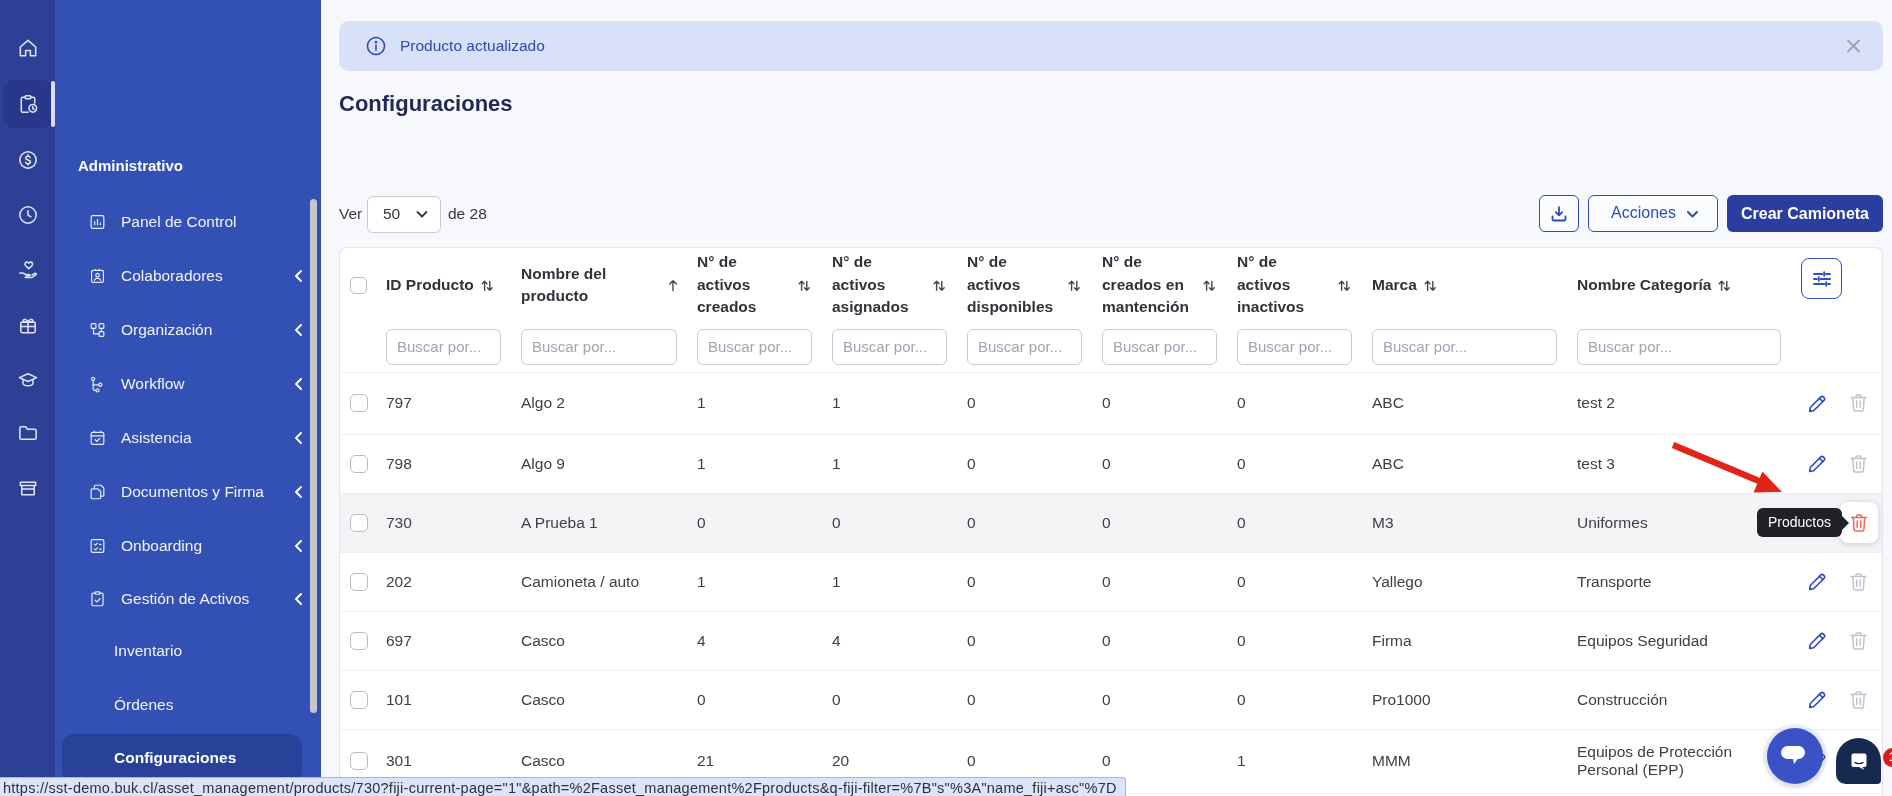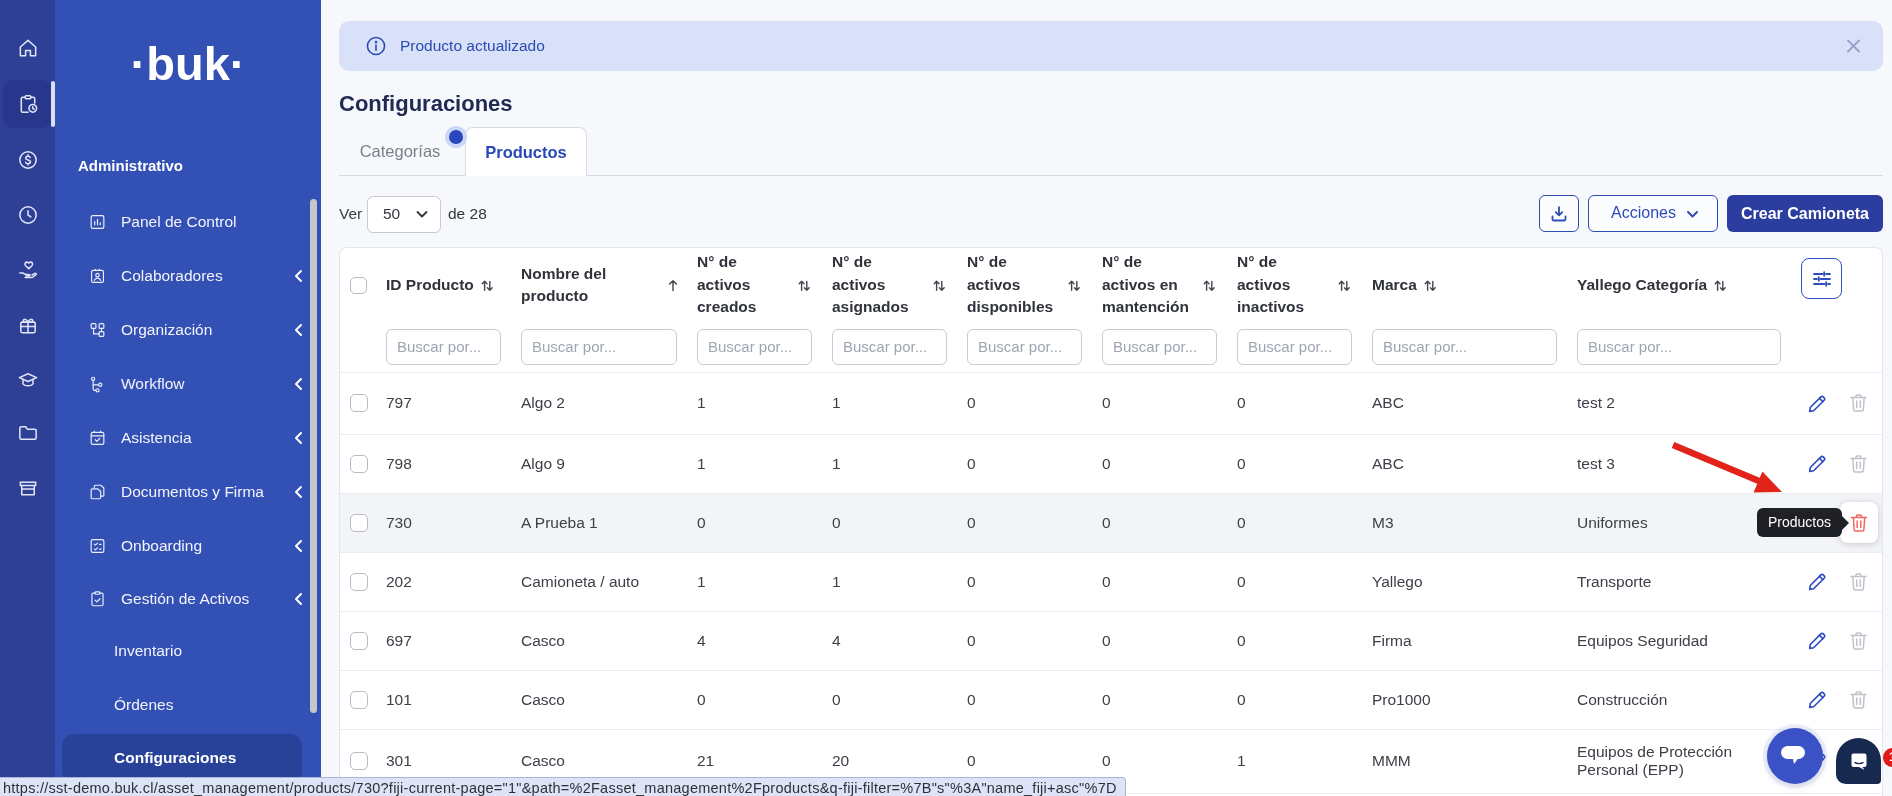--- a/index.html
+++ b/index.html
@@ -180,21 +180,20 @@
         </svg>
     </div>
     <div class="rail-ic" style="top:488px">
       <svg viewBox="0 0 24 24">
           <path d="M4 9.5h16M4 6h16v3.5H4zM5.5 9.5V19h13V9.5M5.5 13h13"></path>
         </svg>
     </div>
   </aside>
 
   <nav class="sidebar">
-    <div class="logo">·buk·</div>
     <div class="section-label">Administrativo</div>
 
     <div class="nav-item" style="top:200px">
       <span class="nico">
           <svg viewBox="0 0 24 24">
             <rect x="4" y="4" width="16" height="16" rx="2"></rect>
             <path d="M8.5 15.5v-4M12 15.5V8.5M15.5 15.5v-2.5"></path>
           </svg>
         </span>
       <span class="nlabel">Panel de Control</span>
@@ -331,26 +330,20 @@
     <span class="atext">Producto actualizado</span>
     <span class="aclose">
       <svg viewBox="0 0 15 15">
           <path d="M2 2 L13 13 M13 2 L2 13"></path>
         </svg>
     </span>
   </div>
 
   <h1 class="page-title">Configuraciones</h1>
 
-  <div class="tabstrip">
-    <div class="strip-line"></div>
-    <div class="tab inactive">Categorías</div>
-    <div class="tab-dot"></div>
-    <div class="tab active">Productos</div>
-  </div>
 
   <div class="toolbar-left">
     <span class="ver-label">Ver</span>
     <div class="page-size">
       <span class="psval">50</span>
       <span class="pschev">
           <svg viewBox="0 0 12 9">
             <path d="M1.5 2 6 6.5 10.5 2"></path>
           </svg>
         </span>
@@ -447,21 +440,21 @@
                 <span class="sort">
                   <svg viewBox="0 0 14 15">
                     <path d="M4.6 12.2V3.4M2.2 5.8 4.6 3.3 7 5.8"></path>
                     <path d="M9.8 3.4v8.8M7.4 9.8l2.4 2.5 2.4-2.5"></path>
                   </svg>
                 </span>
               </div>
             </th>
           <th class="num">
               <div class="hwrap">
-                <span class="hlabel">N° de activos en mantención</span>
+                <span class="hlabel">N° de creados en mantención</span>
                 <span class="sort">
                   <svg viewBox="0 0 14 15">
                     <path d="M4.6 12.2V3.4M2.2 5.8 4.6 3.3 7 5.8"></path>
                     <path d="M9.8 3.4v8.8M7.4 9.8l2.4 2.5 2.4-2.5"></path>
                   </svg>
                 </span>
               </div>
             </th>
           <th class="num">
               <div class="hwrap">
@@ -480,21 +473,21 @@
                 <span class="sort">
                   <svg viewBox="0 0 14 15">
                     <path d="M4.6 12.2V3.4M2.2 5.8 4.6 3.3 7 5.8"></path>
                     <path d="M9.8 3.4v8.8M7.4 9.8l2.4 2.5 2.4-2.5"></path>
                   </svg>
                 </span>
               </div>
             </th>
           <th class="one">
               <div class="hwrap">
-                <span class="hlabel">Yallego Categoría</span>
+                <span class="hlabel">Nombre Categoría</span>
                 <span class="sort">
                   <svg viewBox="0 0 14 15">
                     <path d="M4.6 12.2V3.4M2.2 5.8 4.6 3.3 7 5.8"></path>
                     <path d="M9.8 3.4v8.8M7.4 9.8l2.4 2.5 2.4-2.5"></path>
                   </svg>
                 </span>
               </div>
             </th>
           <th></th>
         </tr>

